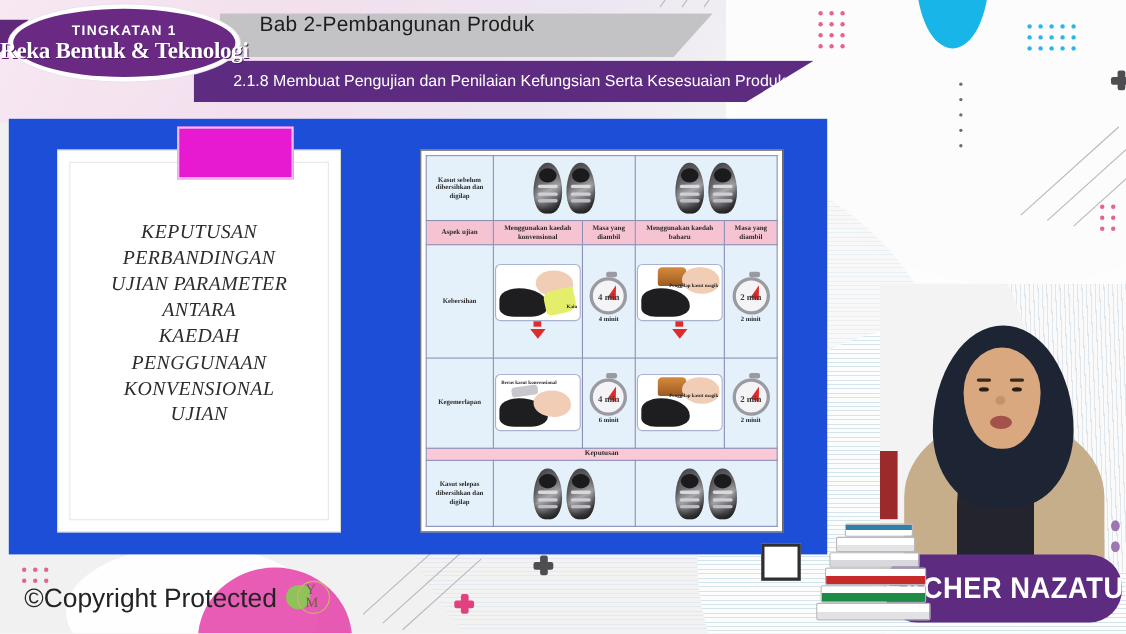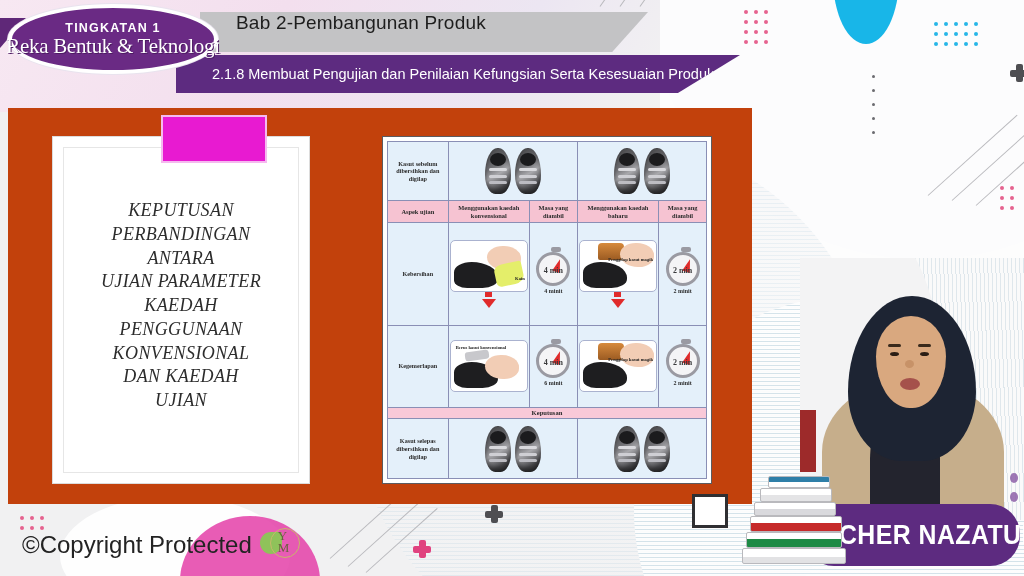--- a/index.html
+++ b/index.html
@@ -77,21 +77,21 @@
     border:4px solid #ffffff;
     box-shadow:0 0 0 1px #e9e3ee;
     display:flex; flex-direction:column; align-items:center; justify-content:center;
     z-index:6;
   }
   .logo-sub {
     color:#ffffff; font-size:12.5px; font-weight:bold; letter-spacing:1.2px;
     font-family:"Liberation Sans", sans-serif;
   }
   .logo-main {
-    color:#ffffff; font-size:21px; font-weight:normal; line-height:1.05;
+    color:#ffffff; font-size:21px; font-weight:bold; line-height:1.05;
     font-family:"Liberation Serif", serif; letter-spacing:-0.3px;
     text-shadow:1px 1px 0 #4d1c62;
     white-space:nowrap;
   }
 
   
   .band-gray {
     position:absolute; left:200px; top:12px; height:40px; width:448px;
     background:#c3c3c5;
     clip-path: polygon(0 0, 100% 0, 92% 100%, 0% 100%);
@@ -110,21 +110,21 @@
     z-index:3;
   }
   .band-purple span {
     margin-left:36px; font-size:14.5px; color:#ffffff; white-space:nowrap;
     font-family:"Liberation Sans", sans-serif;
   }
 
   
   .slide-frame {
     position:absolute; left:8px; top:108px; width:744px; height:396px;
-    background:#c2410c; z-index:5;
+    background:#1d4ed8; z-index:5;
   }
   .slide-inner {
     position:absolute; left:44px; top:28px; width:660px; height:348px;
   }
 
   
   .card-left {
     position:absolute; left:0px; top:0px; width:258px; height:348px;
     background:#ffffff;
     border:1px solid #dcdcdc;
@@ -435,26 +435,25 @@
 
 <div class="slide-frame">
   <div class="slide-inner">
 
     <div class="card-left">
       <div class="card-left-in"></div>
       <div class="magenta-box"></div>
       <div class="card-title">
         <div>KEPUTUSAN</div>
         <div>PERBANDINGAN</div>
+        <div>UJIAN PARAMETER</div>
         <div>ANTARA</div>
-        <div>UJIAN PARAMETER</div>
         <div>KAEDAH</div>
         <div>PENGGUNAAN</div>
         <div>KONVENSIONAL</div>
-        <div>DAN KAEDAH</div>
         <div>UJIAN</div>
       </div>
     </div>
 
     <div class="table-card">
       <table class="tbl">
         <colgroup>
           <col class="c-aspek">
             <col class="c-img">
             <col class="c-time">

